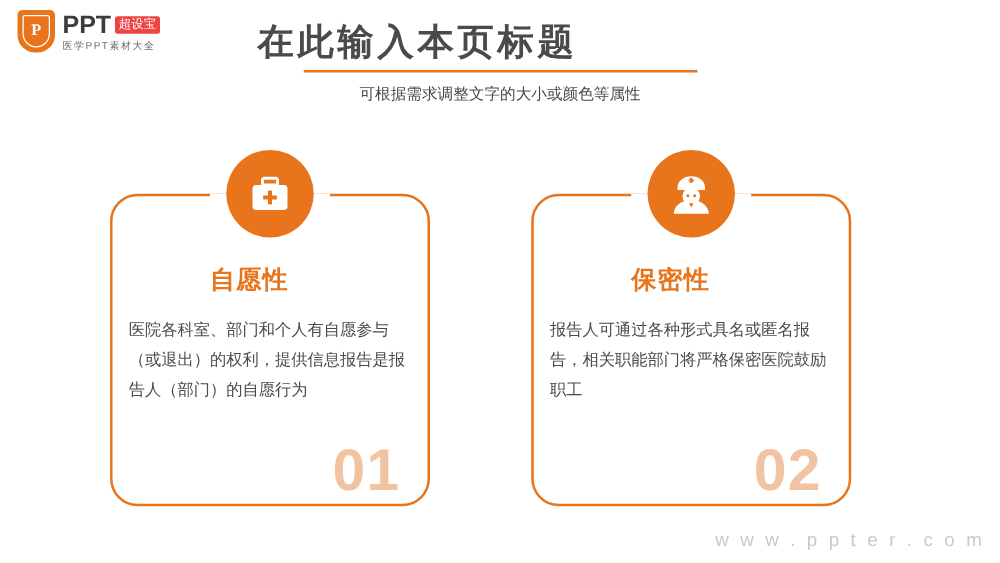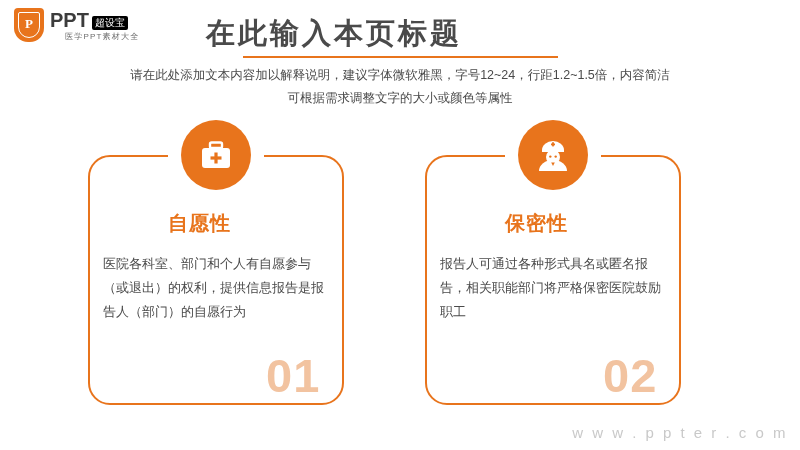--- a/index.html
+++ b/index.html
@@ -50,45 +50,44 @@
     box-sizing: border-box;
   }
   #logo-text {
     display: flex;
     flex-direction: column;
     justify-content: center;
     line-height: 1;
   }
   #logo-main {
     display: flex;
-    align-items: flex-end;
+    align-items: center;
     gap: 3px;
   }
   #logo-ppt {
     font-size: 20px;
     font-weight: bold;
     color: #3c3c3c;
     letter-spacing: 0px;
     font-family: "Liberation Sans", sans-serif;
   }
   #logo-badge {
-    background: #000000;
+    background: #ef4444;
     color: #ffffff;
     font-size: 10px;
     padding: 2px 3px;
     border-radius: 2px;
     letter-spacing: 0px;
     line-height: 1;
   }
   #logo-sub {
     font-size: 8px;
     color: #6d6d6d;
     letter-spacing: 1.2px;
     margin-top: 3px;
-    margin-left: 15px;
   }
 
   
   #title {
     position: absolute;
     top: 14px;
     left: 0;
     width: 668px;
     text-align: center;
     font-size: 29px;
@@ -210,21 +209,20 @@
       <span id="logo-ppt">PPT</span>
       <span id="logo-badge">超设宝</span>
     </div>
     <div id="logo-sub">医学PPT素材大全</div>
   </div>
 </div>
 
 <div id="title">在此输入本页标题</div>
 <div id="title-rule"></div>
 <div id="subtitle">
-  <div>请在此处添加文本内容加以解释说明，建议字体微软雅黑，字号12~24，行距1.2~1.5倍，内容简洁</div>
   <div>可根据需求调整文字的大小或颜色等属性</div>
 </div>
 
 <div class="card" id="card-1">
   <div class="card-notch"></div>
 </div>
 <div class="icon-circle" id="icon-circle-1">
   <svg width="38" height="38" viewBox="0 0 38 38" aria-hidden="true">
     <rect x="13" y="6.5" width="12" height="5.5" rx="1.6" fill="none" stroke="#ffffff" stroke-width="2.4"></rect>
     <rect x="5" y="12" width="28" height="20" rx="3" fill="#ffffff"></rect>

